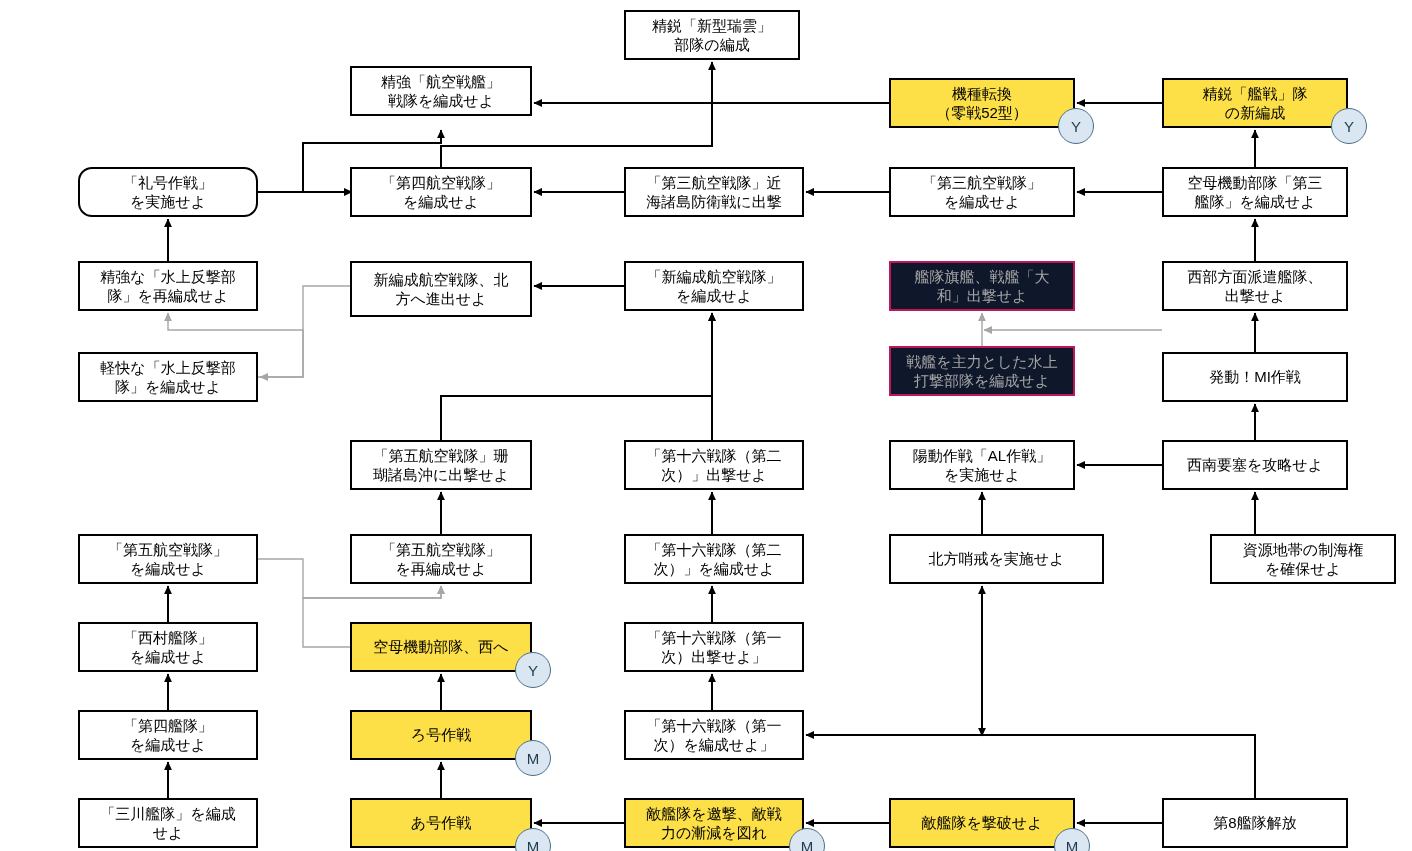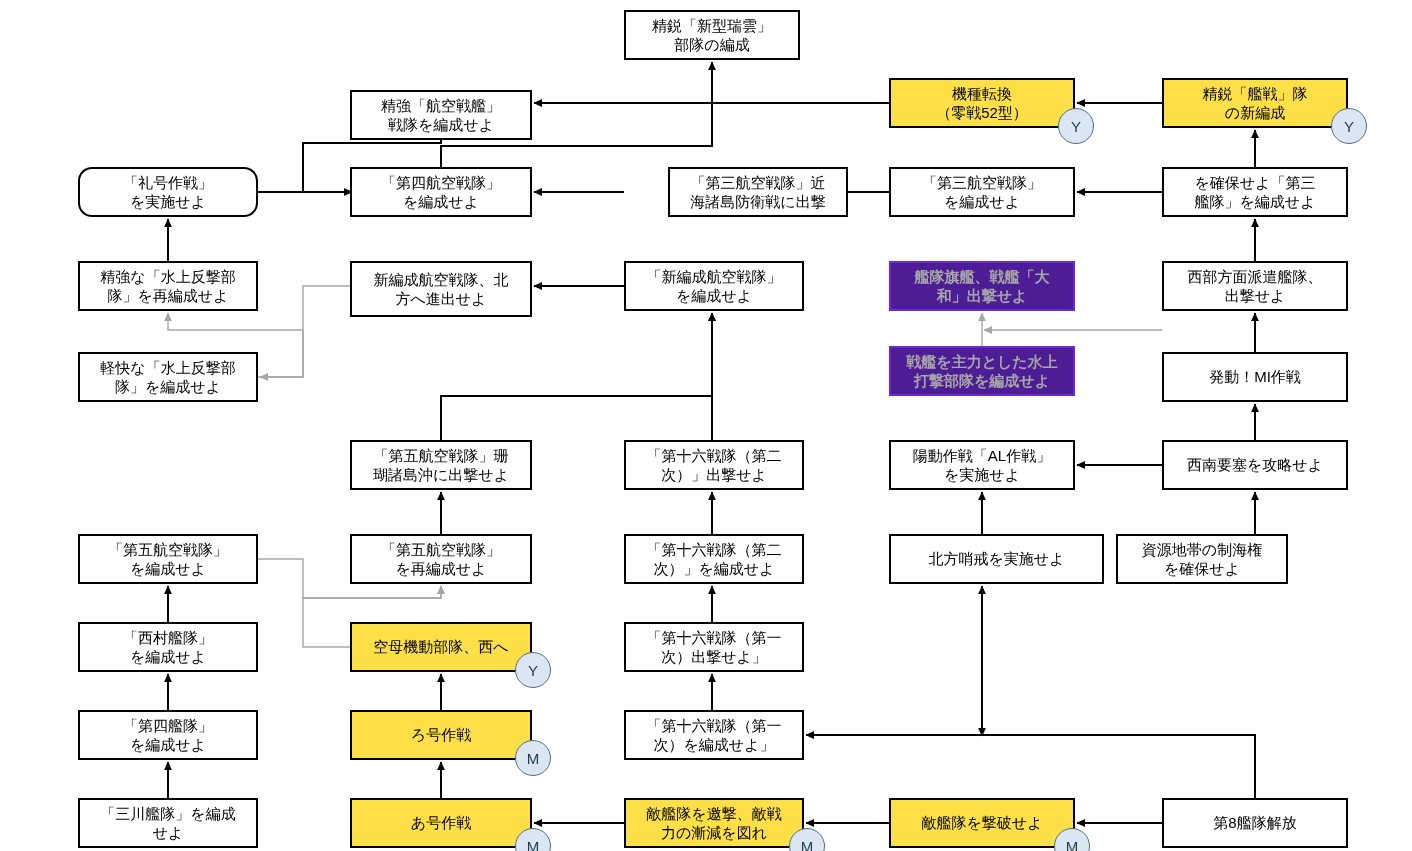--- a/index.html
+++ b/index.html
@@ -3,21 +3,21 @@
 <meta charset="utf-8">
 <style>
   html,body{margin:0;padding:0;background:#ffffff;}
   body{font-family:"Liberation Sans","DejaVu Sans",sans-serif;}
   #stage{position:relative;width:1412px;height:851px;background:#fff;overflow:hidden;}
   svg#wires{position:absolute;left:0;top:0;width:1412px;height:851px;}
   .node{position:absolute;box-sizing:border-box;border:2px solid #000;background:#fff;
         display:flex;align-items:center;justify-content:center;text-align:center;
         font-size:15px;line-height:1.28;color:#000;padding:2px 5px;}
   .node.blue{background:#fde047;border-color:#000;}
-  .node.ghost{border:2px solid #6d28d9;color:#a6a6a6;background:#4c1d95;font-weight:bold;}
+  .node.ghost{border:2px solid #be185d;color:#a6a6a6;background:#0f172a;}
   .badge{position:absolute;width:34px;height:34px;border-radius:50%;
          border:1.6px solid #4a6f8a;background:#dae6f1;
          display:flex;align-items:center;justify-content:center;
          font-size:15px;color:#1f3b4d;z-index:5;}
   .node span{display:block;}
 </style>
 </head>
 <body>
 
 <div id="stage">
@@ -74,21 +74,21 @@
         <path d="M1255,798 L1255,735 L982,735" fill="none" stroke="#000" stroke-width="2"></path>
       </g>
   </svg>
   <div id="node-layer">
       <div class="node" style="left: 624px; top: 10px; width: 176px; height: 50px;">
         <div>
           <span>精鋭「新型瑞雲」</span>
           <span>部隊の編成</span>
         </div>
       </div>
-      <div class="node" style="left: 350px; top: 90px; width: 182px; height: 50px;">
+      <div class="node" style="left: 350px; top: 66px; width: 182px; height: 50px;">
         <div>
           <span>精強「航空戦艦」</span>
           <span>戦隊を編成せよ</span>
         </div>
       </div>
       <div class="node blue" style="left: 889px; top: 78px; width: 186px; height: 50px;">
         <div>
           <span>機種転換</span>
           <span>（零戦52型）</span>
         </div>
@@ -104,35 +104,35 @@
           <span>「礼号作戦」</span>
           <span>を実施せよ</span>
         </div>
       </div>
       <div class="node" style="left: 350px; top: 167px; width: 182px; height: 50px;">
         <div>
           <span>「第四航空戦隊」</span>
           <span>を編成せよ</span>
         </div>
       </div>
-      <div class="node" style="left: 624px; top: 167px; width: 180px; height: 50px; margin-left: 44px;">
+      <div class="node" style="left: 624px; top: 167px; width: 180px; height: 50px;">
         <div>
           <span>「第三航空戦隊」近</span>
           <span>海諸島防衛戦に出撃</span>
         </div>
       </div>
       <div class="node" style="left: 889px; top: 167px; width: 186px; height: 50px;">
         <div>
           <span>「第三航空戦隊」</span>
           <span>を編成せよ</span>
         </div>
       </div>
       <div class="node" style="left: 1162px; top: 167px; width: 186px; height: 50px;">
         <div>
-          <span>を確保せよ「第三</span>
+          <span>空母機動部隊「第三</span>
           <span>艦隊」を編成せよ</span>
         </div>
       </div>
       <div class="node" style="left: 78px; top: 261px; width: 180px; height: 50px;">
         <div>
           <span>精強な「水上反撃部</span>
           <span>隊」を再編成せよ</span>
         </div>
       </div>
       <div class="node" style="left: 350px; top: 261px; width: 182px; height: 56px;">
@@ -215,21 +215,21 @@
         <div>
           <span>「第十六戦隊（第二</span>
           <span>次）」を編成せよ</span>
         </div>
       </div>
       <div class="node" style="left: 889px; top: 534px; width: 215px; height: 50px;">
         <div>
           <span>北方哨戒を実施せよ</span>
         </div>
       </div>
-      <div class="node" style="left: 1116px; top: 534px; width: 172px; height: 50px;">
+      <div class="node" style="left: 1210px; top: 534px; width: 186px; height: 50px;">
         <div>
           <span>資源地帯の制海権</span>
           <span>を確保せよ</span>
         </div>
       </div>
       <div class="node" style="left: 78px; top: 622px; width: 180px; height: 50px;">
         <div>
           <span>「西村艦隊」</span>
           <span>を編成せよ</span>
         </div>

